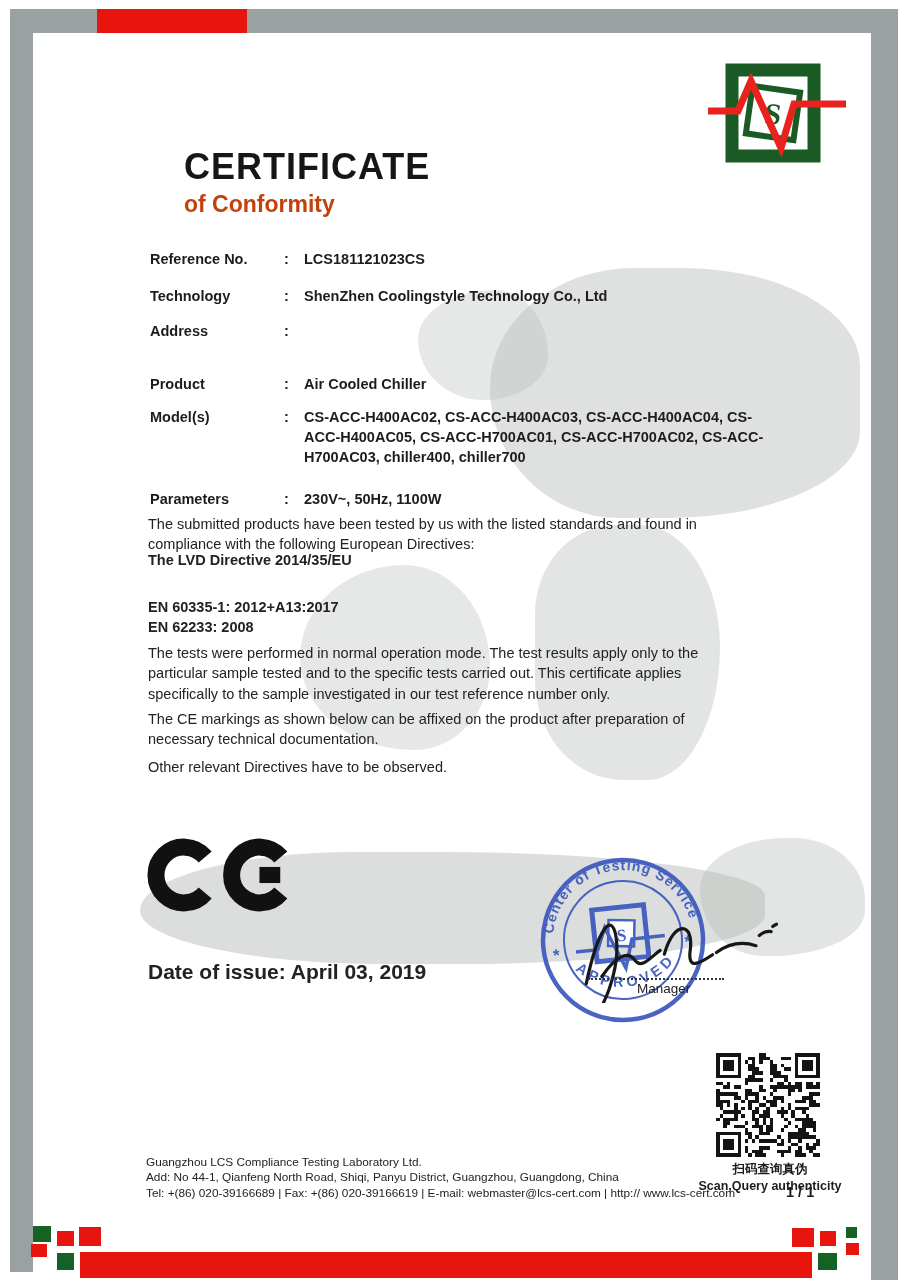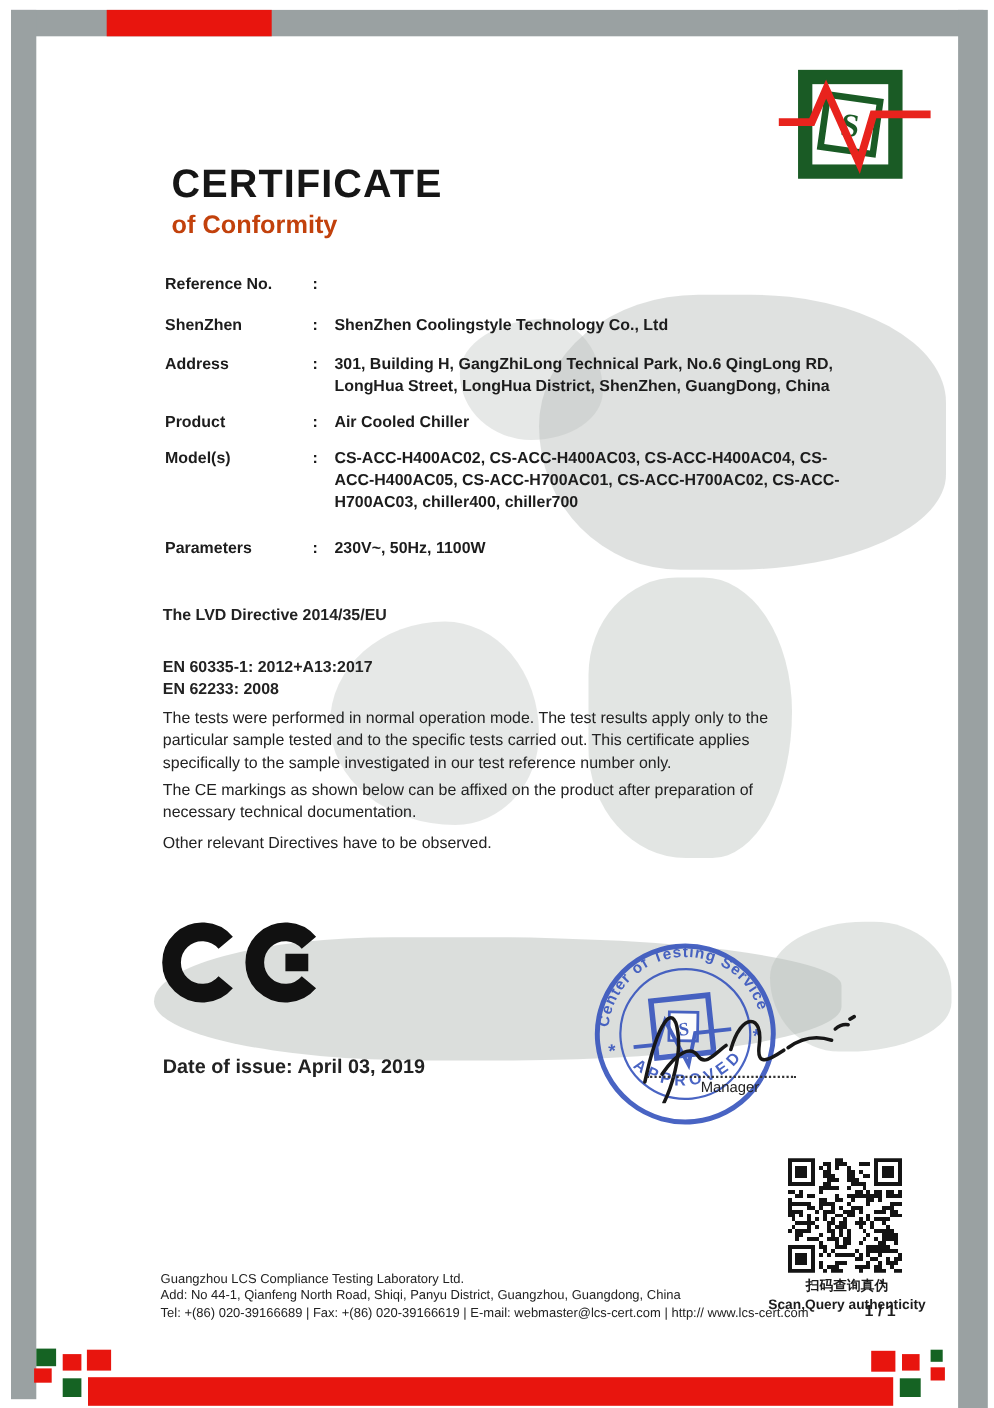--- a/index.html
+++ b/index.html
@@ -63,71 +63,72 @@
     <svg width="150" height="112" viewBox="0 0 150 112">
       <rect x="30" y="12" width="82" height="86" fill="none" stroke="#1a5b25" stroke-width="13"></rect>
       <g transform="rotate(8 71 55)">
         <rect x="47" y="31" width="48" height="48" fill="#ffffff" stroke="#1a5b25" stroke-width="6"></rect>
         <text x="71" y="66" text-anchor="middle" font-size="30" font-weight="bold" font-family="Liberation Serif, DejaVu Serif, serif" fill="#1a5b25">S</text>
       </g>
       <polyline points="6,53 36,53 49,23 79,90 92,46 144,46" fill="none" stroke="#e8231d" stroke-width="7"></polyline>
     </svg>
   </div>
 
-  <div class="content" style="left:156px;top:146px;">
+  <div class="content" style="left:184px;top:146px;">
     <div class="title">CERTIFICATE</div>
     <div class="subtitle">of Conformity</div>
   </div>
 
   <div class="frow" style="top:249px;">
     <span class="flabel">Reference No.</span>
     <span class="fcolon">:</span>
+    <span class="fvalue">LCS181121023CS</span>
   </div>
   <div class="frow" style="top:286px;">
-    <span class="flabel">ShenZhen</span>
+    <span class="flabel">Technology</span>
     <span class="fcolon">:</span>
     <span class="fvalue">ShenZhen Coolingstyle Technology Co., Ltd</span>
   </div>
   <div class="frow" style="top:321px;">
     <span class="flabel">Address</span>
     <span class="fcolon">:</span>
-    <span class="fvalue">301, Building H, GangZhiLong Technical Park, No.6 QingLong RD, LongHua Street, LongHua District, ShenZhen, GuangDong, China</span>
   </div>
   <div class="frow" style="top:374px;justify-content:center;">
     <span class="flabel">Product</span>
     <span class="fcolon">:</span>
     <span class="fvalue">Air Cooled Chiller</span>
   </div>
   <div class="frow" style="top:407px;">
     <span class="flabel">Model(s)</span>
     <span class="fcolon">:</span>
     <span class="fvalue">CS-ACC-H400AC02, CS-ACC-H400AC03, CS-ACC-H400AC04, CS-ACC-H400AC05, CS-ACC-H700AC01, CS-ACC-H700AC02, CS-ACC-H700AC03, chiller400, chiller700</span>
   </div>
   <div class="frow" style="top:489px;">
     <span class="flabel">Parameters</span>
     <span class="fcolon">:</span>
     <span class="fvalue">230V~, 50Hz, 1100W</span>
   </div>
 
+  <div class="para" style="top:514px;width:582px;">The submitted products have been tested by us with the listed standards and found in compliance with the following European Directives:</div>
   <div class="para bold" style="top:550px;width:560px;">The LVD Directive 2014/35/EU</div>
   <div class="para bold" style="top:597px;width:560px;">EN 60335-1: 2012+A13:2017</div>
   <div class="para bold" style="top:617px;width:560px;">EN 62233: 2008</div>
   <div class="para" style="top:643px;width:586px;">The tests were performed in normal operation mode. The test results apply only to the particular sample tested and to the specific tests carried out. This certificate applies specifically to the sample investigated in our test reference number only.</div>
   <div class="para" style="top:709px;width:578px;">The CE markings as shown below can be affixed on the product after preparation of necessary technical documentation.</div>
   <div class="para" style="top:757px;width:560px;">Other relevant Directives have to be observed.</div>
 
   <div class="content" style="left:146px;top:811px;width:156px;height:128px;">
     <svg width="156" height="128" viewBox="0 0 165 128">
       <path d="M 62.6,45 A 29.5,29.5 0 1 0 62.6,83" fill="none" stroke="#111111" stroke-width="18"></path>
       <path d="M 142.6,45 A 29.5,29.5 0 1 0 142.6,83" fill="none" stroke="#111111" stroke-width="18"></path>
       <path d="M 120,64 H 142" fill="none" stroke="#111111" stroke-width="17"></path>
     </svg>
   </div>
 
-  <div class="para bold" style="top:957px;width:400px;font-size:18px;">Date of issue: April 03, 2019</div>
+  <div class="para bold" style="top:957px;width:400px;font-size:21px;">Date of issue: April 03, 2019</div>
 
   <div class="stamp-wrap">
     <svg width="180" height="176" viewBox="0 0 180 176">
       <g stroke="#3a57be" fill="none">
         <circle cx="90" cy="88" r="80" stroke-width="4.5"></circle>
         <circle cx="90" cy="88" r="59" stroke-width="2"></circle>
       </g>
       <defs>
         <path id="arcTop" d="M 20,88 A 70,70 0 0 1 160,88"></path>
         <path id="arcBottom" d="M 28,96 A 69,69 0 0 0 152,96"></path>

